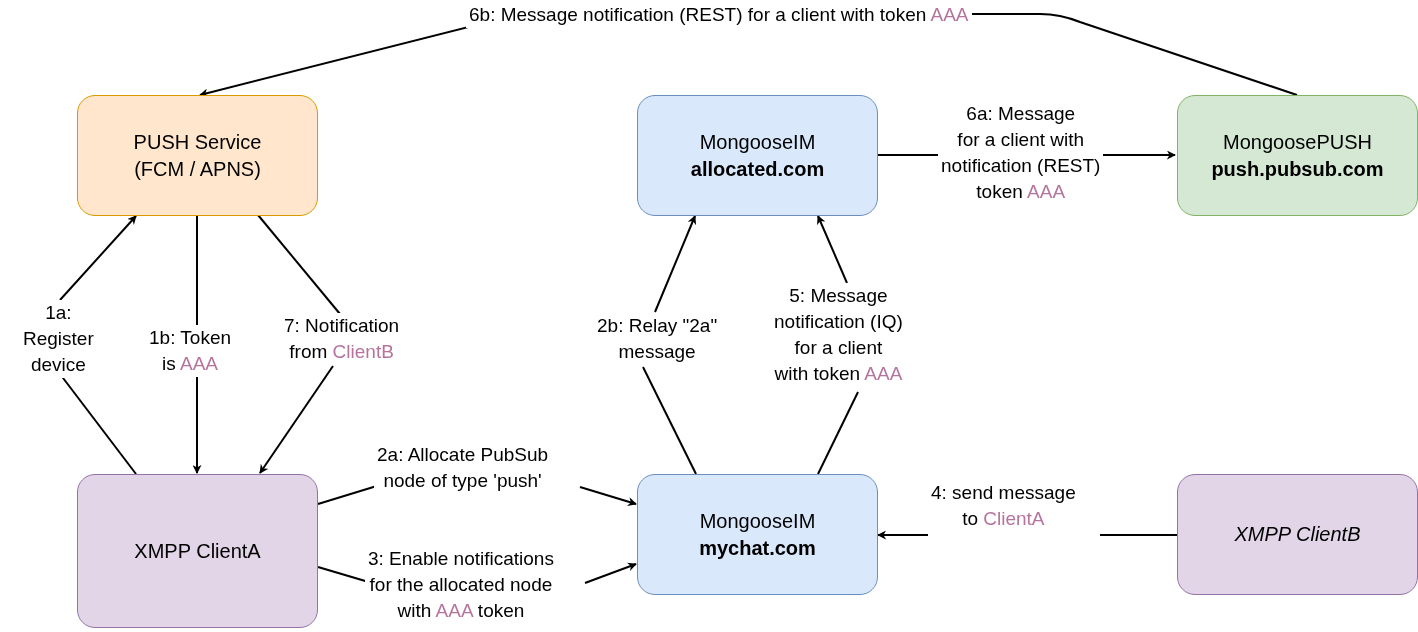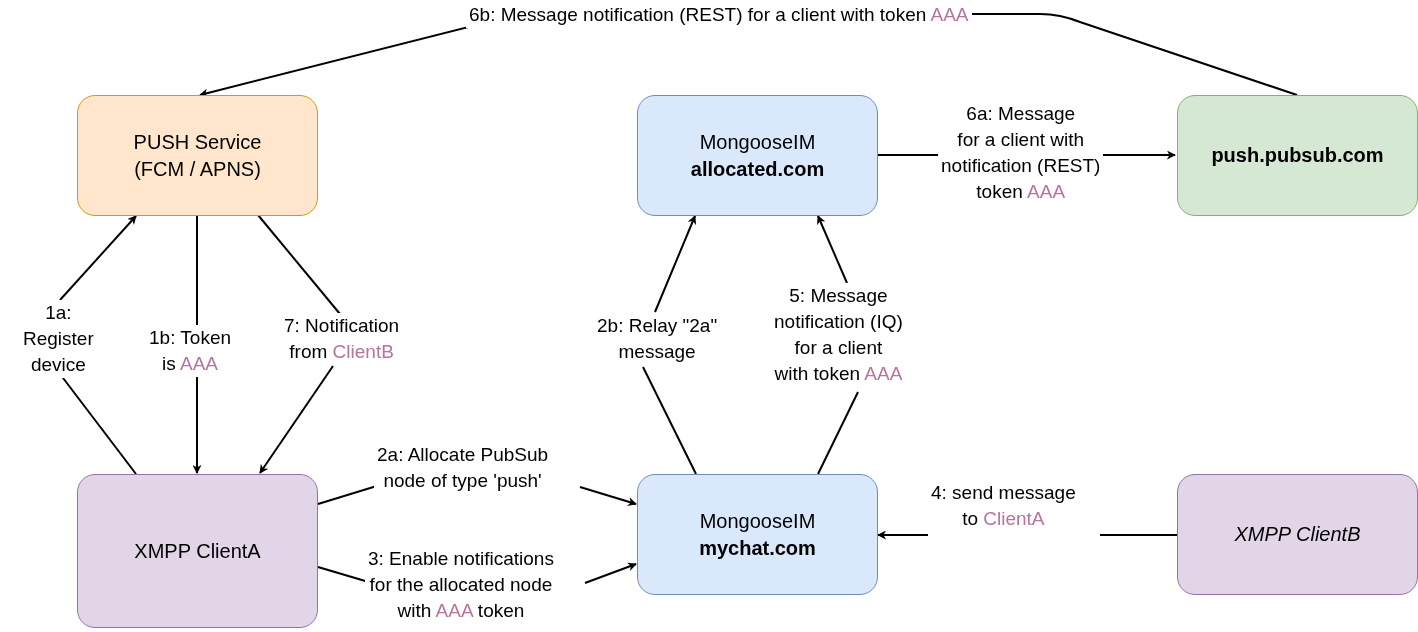--- a/index.html
+++ b/index.html
@@ -62,20 +62,21 @@
   <div>PUSH Service</div>
   <div>(FCM / APNS)</div>
 </div>
 
 <div class="node" style="left:637px;top:95px;width:241px;height:121px;background:#dae8fc;border-color:#6c8ebf;">
   <div>MongooseIM</div>
   <div class="bold">allocated.com</div>
 </div>
 
 <div class="node" style="left:1177px;top:95px;width:241px;height:121px;background:#d5e8d4;border-color:#82b366;">
+  <div>MongoosePUSH</div>
   <div class="bold">push.pubsub.com</div>
 </div>
 
 <div class="node" style="left:77px;top:474px;width:241px;height:154px;background:#e1d5e7;border-color:#9673a6;">
   <div>XMPP ClientA</div>
 </div>
 
 <div class="node" style="left:637px;top:474px;width:241px;height:121px;background:#dae8fc;border-color:#6c8ebf;">
   <div>MongooseIM</div>
   <div class="bold">mychat.com</div>

